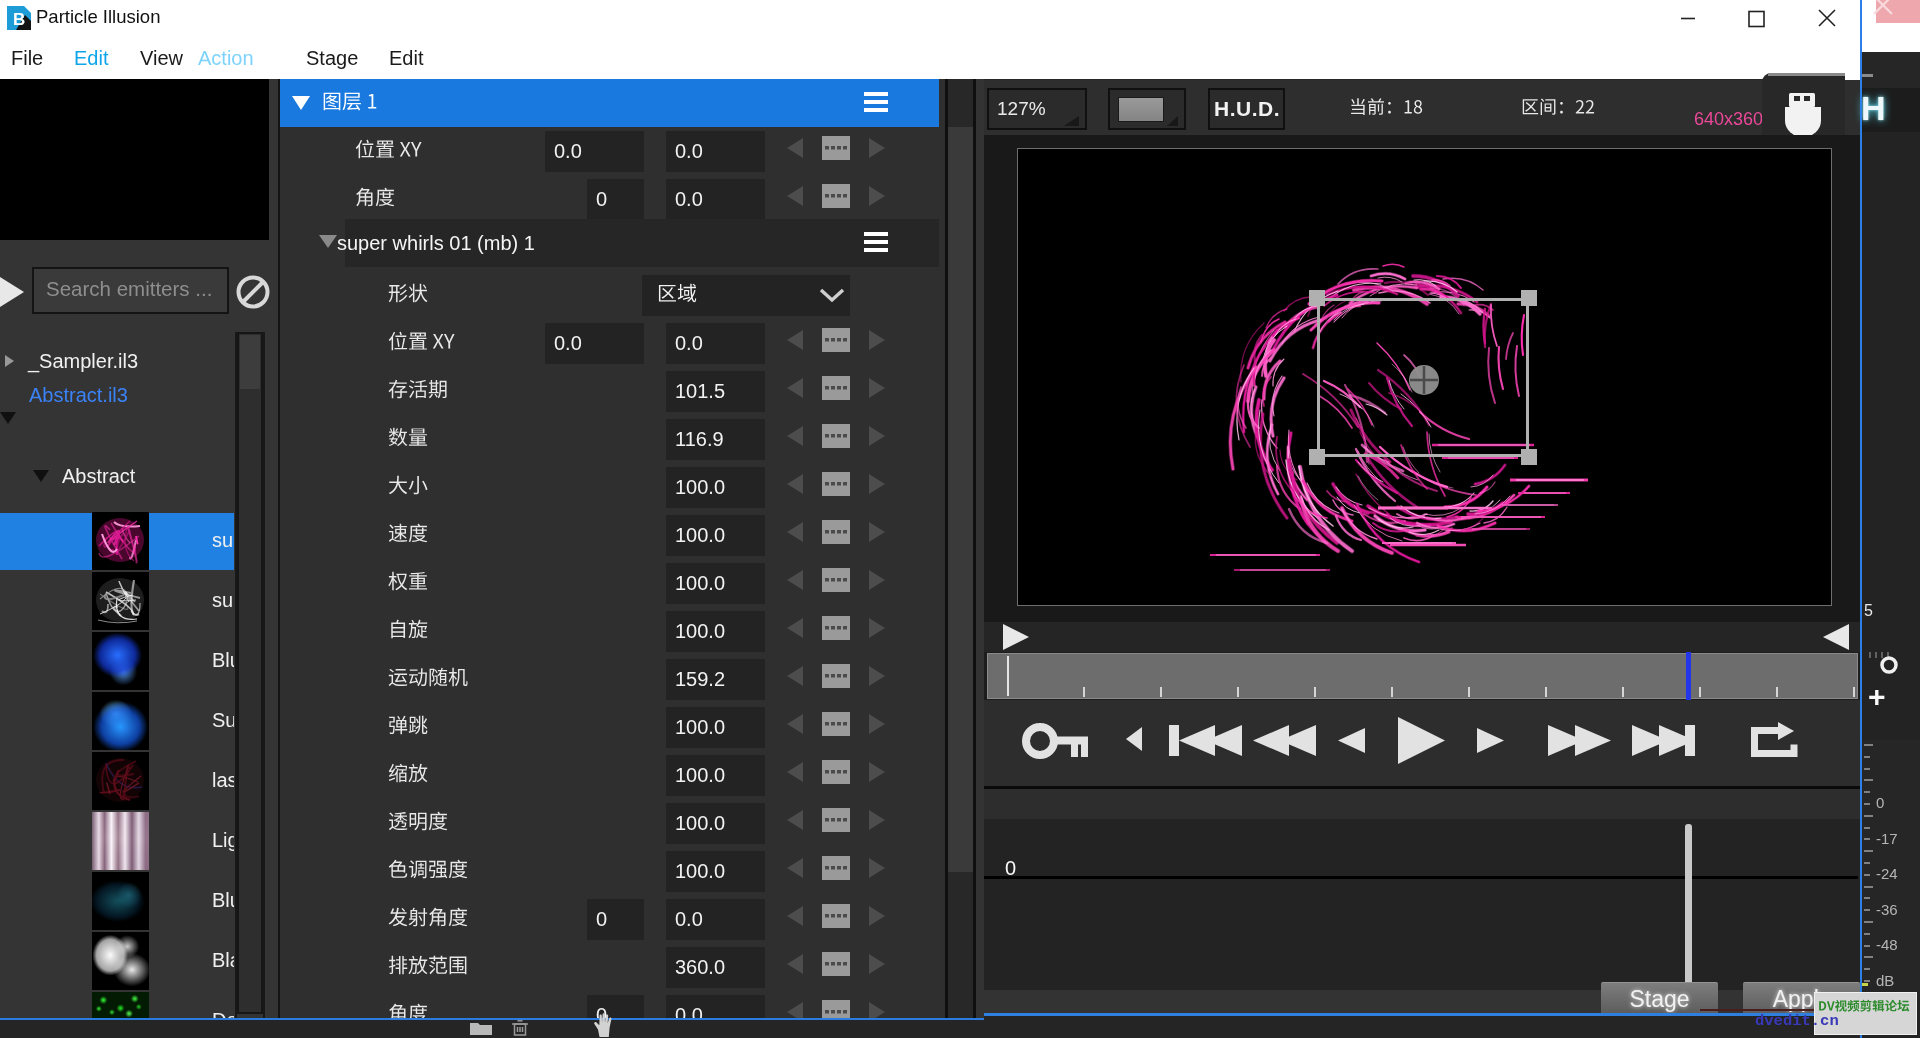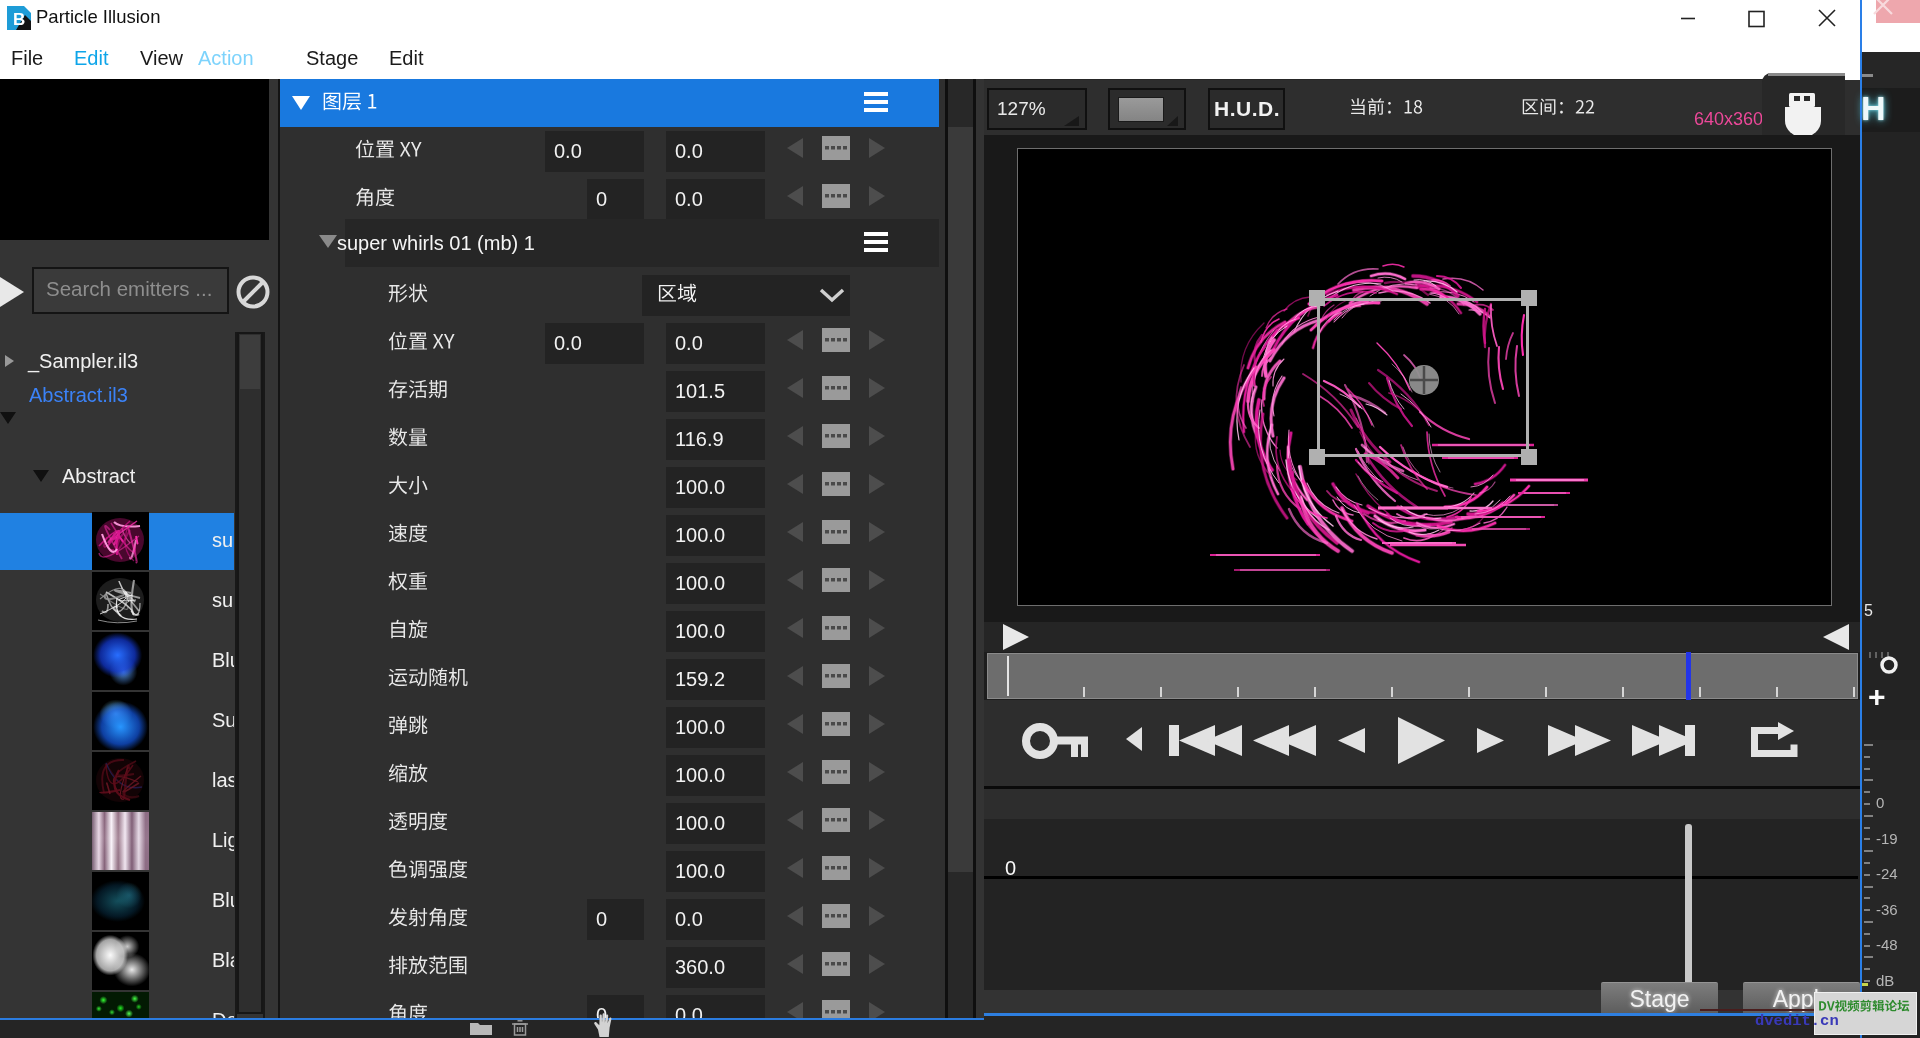--- a/index.html
+++ b/index.html
@@ -871,21 +871,21 @@
       <line x1="2" y1="170" x2="8" y2="170" stroke="#999" stroke-width="1.6"></line>
       <line x1="2" y1="182" x2="11" y2="182" stroke="#999" stroke-width="1.6"></line>
       <line x1="2" y1="194" x2="8" y2="194" stroke="#999" stroke-width="1.6"></line>
       <line x1="2" y1="206" x2="8" y2="206" stroke="#999" stroke-width="1.6"></line>
       <line x1="2" y1="217" x2="11" y2="217" stroke="#999" stroke-width="1.6"></line>
       <line x1="2" y1="229" x2="8" y2="229" stroke="#999" stroke-width="1.6"></line>
       <line x1="2" y1="241" x2="8" y2="241" stroke="#999" stroke-width="1.6"></line>
       <line x1="2" y1="253" x2="11" y2="253" stroke="#999" stroke-width="1.6"></line>
     </svg></div>
 <div style="position:absolute;left:1876px;top:794px;font:15px 'Liberation Sans',sans-serif;color:#b5b5b5">0</div>
-<div style="position:absolute;left:1876px;top:830px;font:15px 'Liberation Sans',sans-serif;color:#b5b5b5">-19</div>
+<div style="position:absolute;left:1876px;top:830px;font:15px 'Liberation Sans',sans-serif;color:#b5b5b5">-17</div>
 <div style="position:absolute;left:1876px;top:865px;font:15px 'Liberation Sans',sans-serif;color:#b5b5b5">-24</div>
 <div style="position:absolute;left:1876px;top:901px;font:15px 'Liberation Sans',sans-serif;color:#b5b5b5">-36</div>
 <div style="position:absolute;left:1876px;top:936px;font:15px 'Liberation Sans',sans-serif;color:#b5b5b5">-48</div>
 <div style="position:absolute;left:1876px;top:972px;font:15px 'Liberation Sans',sans-serif;color:#b5b5b5">dB</div>
 <div style="position:absolute;left:1861px;top:983px;width:7px;height:3px;background:#c8d44a"></div>
 <div style="position:absolute;left:1700px;top:1009px;width:114px;height:2px;background:#4a1d1d"></div>
 <div style="position:absolute;left:1859.5px;top:0;width:2.5px;height:1038px;background:#2a7fe8"></div>
 <div style="position:absolute;left:1814px;top:992px;width:101px;height:41px;background:#d6d6d6;border:1px solid #f0f0f0"></div>
 <div style="position:absolute;left:1818px;top:997px"><svg width="91.7" height="17.5" style="overflow:visible">
       <path transform="translate(0,13.50) scale(0.012500)" d="M91.0 0H302.0C521.0 0 660.0 -124 660.0 -374C660.0 -623 521.0 -741 294.0 -741H91.0ZM239.0 -120V-622H284.0C423.0 -622 509.0 -554 509.0 -374C509.0 -194 423.0 -120 284.0 -120Z M935.0 0H1112.0L1338.0 -741H1188.0L1092.0 -380C1069.0 -298 1053.0 -224 1029.0 -141H1024.0C1001.0 -224 985.0 -298 962.0 -380L865.0 -741H709.0Z M1766.0 -805V-272H1881.0V-701H2141.0V-272H2262.0V-805ZM1953.0 -643V-484C1953.0 -330 1926.0 -130 1671.0 3C1694.0 20 1734.0 66 1748.0 90C1871.0 25 1948.0 -62 1996.0 -155V-32C1996.0 53 2029.0 77 2111.0 77H2180.0C2281.0 77 2298.0 29 2308.0 -127C2280.0 -133 2242.0 -149 2215.0 -171C2212.0 -40 2206.0 -11 2181.0 -11H2134.0C2114.0 -11 2107.0 -19 2107.0 -46V-275H2042.0C2062.0 -347 2068.0 -418 2068.0 -481V-643ZM1463.0 -796C1491.0 -763 1521.0 -718 1539.0 -682H1387.0V-574H1597.0C1542.0 -460 1453.0 -353 1361.0 -293C1375.0 -269 1400.0 -203 1408.0 -168C1437.0 -190 1466.0 -215 1495.0 -244V89H1609.0V-302C1635.0 -264 1661.0 -223 1677.0 -195L1751.0 -289C1735.0 -309 1672.0 -382 1634.0 -423C1677.0 -492 1713.0 -567 1739.0 -643L1676.0 -686L1655.0 -682H1582.0L1647.0 -721C1631.0 -758 1593.0 -810 1557.0 -848Z M2438.0 -402C2422.0 -331 2393.0 -258 2355.0 -209C2379.0 -197 2422.0 -171 2441.0 -155C2480.0 -210 2517.0 -297 2537.0 -381ZM2867.0 -604V-133H2966.0V-516H3166.0V-137H3270.0V-604H3099.0L3134.0 -690H3290.0V-794H2845.0V-690H3022.0C3014.0 -661 3003.0 -631 2992.0 -604ZM3019.0 -477C3018.0 -150 3015.0 -50 2782.0 9C2802.0 29 2828.0 69 2836.0 95C2957.0 61 3025.0 14 3064.0 -62C3126.0 -14 3204.0 50 3241.0 92L3310.0 19C3267.0 -24 3182.0 -89 3120.0 -134L3078.0 -92C3112.0 -180 3116.0 -302 3116.0 -477ZM2739.0 -389C2723.0 -314 2699.0 -252 2666.0 -200V-448H2838.0V-553H2686.0V-646H2815.0V-743H2686.0V-850H2581.0V-553H2517.0V-763H2423.0V-553H2363.0V-448H2557.0V-145H2625.0C2563.0 -75 2477.0 -29 2361.0 0C2384.0 23 2409.0 62 2420.0 93C2663.0 16 2786.0 -115 2841.0 -367Z M3903.0 -616V-362H4003.0V-616ZM4092.0 -639V-344C4092.0 -333 4088.0 -330 4076.0 -330C4065.0 -329 4028.0 -329 3995.0 -331C4005.0 -309 4018.0 -278 4023.0 -254C4082.0 -254 4124.0 -254 4155.0 -266C4187.0 -278 4196.0 -296 4196.0 -341V-639ZM3989.0 -854C3979.0 -826 3958.0 -789 3940.0 -760H3671.0L3716.0 -768C3709.0 -793 3690.0 -830 3671.0 -855L3559.0 -835C3573.0 -813 3587.0 -783 3595.0 -760H3393.0V-670H4275.0V-760H4060.0C4076.0 -782 4093.0 -807 4110.0 -834ZM3414.0 -231V-137H3702.0C3670.0 -66 3596.0 -27 3377.0 -6C3397.0 18 3424.0 65 3432.0 94C3704.0 57 3792.0 -14 3828.0 -137H4094.0C4085.0 -67 4074.0 -32 4060.0 -20C4049.0 -13 4039.0 -12 4019.0 -12C3997.0 -12 3942.0 -12 3890.0 -17C3908.0 11 3922.0 54 3923.0 85C3982.0 87 4037.0 87 4069.0 84C4105.0 82 4132.0 74 4156.0 51C4185.0 22 4203.0 -44 4217.0 -187C4219.0 -201 4222.0 -231 4222.0 -231ZM3725.0 -560V-521H3555.0V-560ZM3457.0 -630V-258H3555.0V-357H3725.0V-338C3725.0 -329 3722.0 -326 3713.0 -326C3704.0 -326 3677.0 -326 3652.0 -327C3662.0 -309 3673.0 -282 3678.0 -260C3725.0 -260 3763.0 -260 3789.0 -271C3815.0 -283 3823.0 -299 3823.0 -338V-630ZM3725.0 -459V-420H3555.0V-459Z M4906.0 -736H5117.0V-674H4906.0ZM4797.0 -820V-589H5233.0V-820ZM4406.0 -310C4414.0 -319 4451.0 -325 4482.0 -325H4562.0V-213C4486.0 -202 4416.0 -192 4361.0 -185L4385.0 -70L4562.0 -102V87H4672.0V-122L4754.0 -138L4748.0 -241L4672.0 -230V-325H4734.0V-433H4672.0V-574H4562.0V-433H4505.0C4530.0 -492 4554.0 -558 4575.0 -628H4748.0V-741H4606.0C4613.0 -770 4619.0 -800 4625.0 -829L4510.0 -850C4505.0 -814 4499.0 -777 4491.0 -741H4371.0V-628H4464.0C4447.0 -563 4430.0 -512 4422.0 -491C4404.0 -446 4391.0 -418 4370.0 -412C4382.0 -384 4400.0 -331 4406.0 -310ZM5112.0 -451V-396H4912.0V-451ZM4728.0 -98 4746.0 7 5112.0 -24V89H5223.0V-34L5298.0 -41L5299.0 -139L5223.0 -133V-451H5289.0V-549H4747.0V-451H4802.0V-102ZM5112.0 -312V-259H4912.0V-312ZM5112.0 -175V-124L4912.0 -110V-175Z M5418.0 -760C5480.0 -710 5564.0 -639 5602.0 -593L5682.0 -684C5640.0 -728 5553.0 -795 5492.0 -840ZM6130.0 -438C6067.0 -393 5977.0 -343 5894.0 -303V-473H5817.0C5887.0 -540 5945.0 -613 5992.0 -689C6061.0 -575 6151.0 -470 6242.0 -402C6261.0 -431 6299.0 -474 6327.0 -496C6223.0 -563 6114.0 -684 6054.0 -799L6069.0 -830L5940.0 -853C5889.0 -730 5791.0 -589 5641.0 -485C5667.0 -465 5705.0 -420 5721.0 -392C5739.0 -406 5757.0 -420 5774.0 -434V-95C5774.0 25 5811.0 61 5945.0 61C5972.0 61 6097.0 61 6125.0 61C6241.0 61 6275.0 16 6288.0 -141C6257.0 -148 6207.0 -168 6180.0 -187C6173.0 -68 6165.0 -47 6116.0 -47C6086.0 -47 5982.0 -47 5957.0 -47C5903.0 -47 5894.0 -53 5894.0 -96V-184C5992.0 -222 6113.0 -280 6208.0 -336ZM5365.0 -541V-426H5504.0V-110C5504.0 -56 5476.0 -19 5454.0 0C5473.0 16 5505.0 59 5515.0 83C5533.0 58 5565.0 30 5742.0 -115C5728.0 -138 5709.0 -185 5700.0 -218L5619.0 -153V-541Z M6755.0 -781V-666H7241.0V-781ZM6732.0 58C6767.0 42 6820.0 33 7155.0 -9C7169.0 26 7181.0 59 7190.0 85L7307.0 37C7276.0 -46 7209.0 -184 7158.0 -287L7051.0 -247L7110.0 -116L6868.0 -90C6921.0 -175 6975.0 -278 7017.0 -380H7290.0V-496H6711.0V-380H6870.0C6829.0 -269 6776.0 -166 6755.0 -135C6731.0 -97 6712.0 -75 6688.0 -68C6703.0 -32 6725.0 29 6732.0 55ZM6357.0 -142 6389.0 -17C6486.0 -61 6607.0 -117 6719.0 -172L6693.0 -277L6599.0 -238V-504H6702.0V-618H6599.0V-836H6473.0V-618H6365.0V-504H6473.0V-186C6429.0 -169 6390.0 -153 6357.0 -142Z" fill="#2e8b2e"></path>

